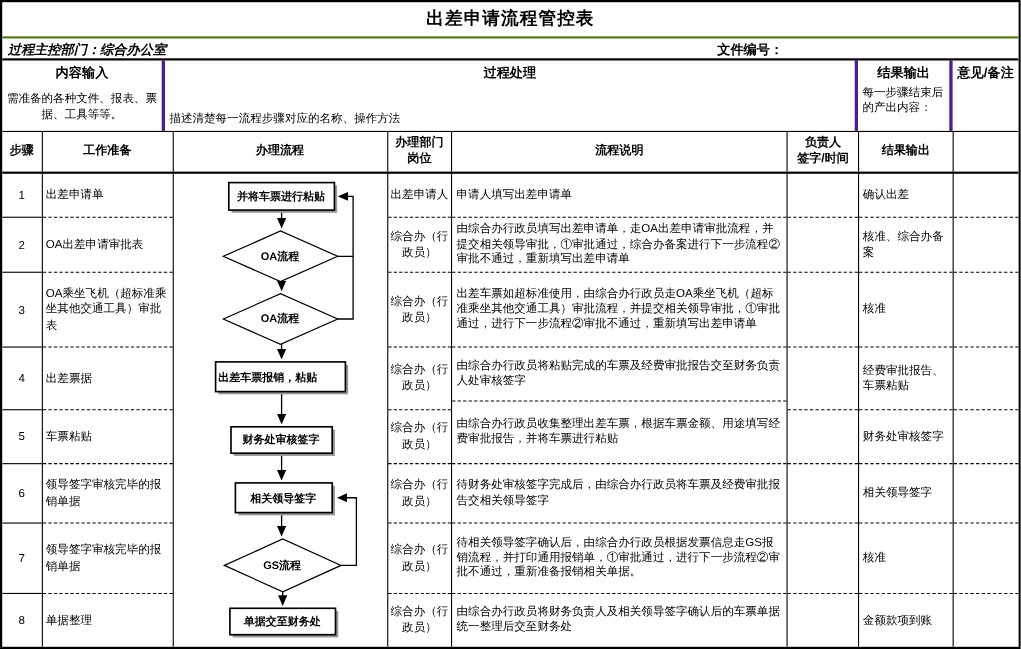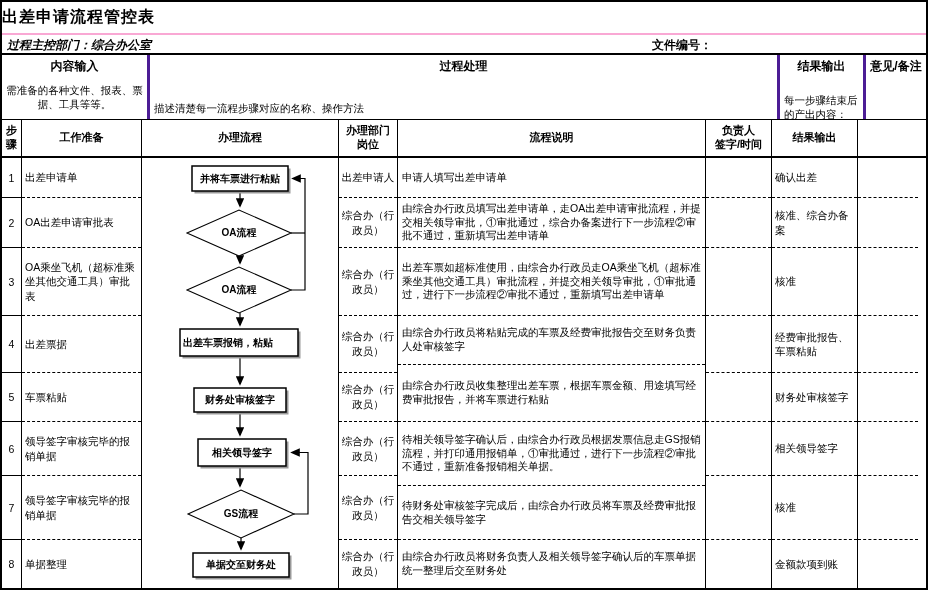--- a/index.html
+++ b/index.html
@@ -1,50 +1,50 @@
 <!DOCTYPE html>
 <html><head>
 <meta charset="utf-8">
 <style>
   * { margin:0; padding:0; box-sizing:border-box; }
   html,body { background:#fff; }
   body { font-family:"Liberation Sans", sans-serif; color:#000; }
   .sheet { position:relative; width:928px; height:590px; border:2px solid #000; background:#fff; overflow:hidden; }
 
   
-  .title-row { height:33px; border-bottom:2px solid #f9a8d4; display:flex; align-items:center; justify-content:flex-start; }
+  .title-row { height:33px; border-bottom:2px solid #4d7c0f; display:flex; align-items:center; justify-content:center; }
   .title-row .t { font-size:16px; font-weight:bold; letter-spacing:1px; }
   .info-row { position:relative; height:20px; border-bottom:2px solid #000; font-size:12px; font-weight:bold; }
   .info-row .dept { position:absolute; left:5px; top:2px;font-style:italic; }
   .info-row .docno { position:absolute; left:650px; top:2px; }
 
   
   .section-row { display:flex; height:65px; border-bottom:1px solid #000; }
   .sec { border-right:3px solid #4c1d95; display:flex; flex-direction:column; }
   .sec:last-child { border-right:none; }
   .sec-input { width:148px; }
   .sec-process { width:630px; }
   .sec-output { width:86px; }
   .sec-remark { width:60px; }
   .sec-title { font-size:12px; font-weight:bold; text-align:center; padding-top:3px; }
   .sec-desc { font-size:10.5px; line-height:1.35; padding:2px 4px; }
   .sec-input .sec-desc { text-align:center; margin-top:6px; }
   .sec-process .sec-desc { margin-top:auto; padding-bottom:4px; }
-  .sec-output .sec-desc { margin-top:16px; }
+  .sec-output .sec-desc { margin-top:0; }
 
   
   .colhead-row { display:flex; height:38px; border-bottom:2px solid #000; }
   .ch { border-right:1px solid #000; display:flex; align-items:center; justify-content:center; font-size:11px; font-weight:bold; text-align:center; white-space:pre-line; line-height:1.25; }
   .ch:last-child { border-right:none; }
 
   
   .body { display:flex; height:430px; }
   .col { border-right:1px solid #000; display:flex; flex-direction:column; }
   .col:last-child { border-right:none; }
-  .w-step{width:20px} .w-prep{width:120px} .w-flow{width:197px} .w-dept{width:59px}
+  .w-step{width:37px} .w-prep{width:120px} .w-flow{width:197px} .w-dept{width:59px}
   .w-desc{width:308px} .w-sign{width:66px} .w-output{width:86px} .w-remark{width:60px}
 
   .cell { border-bottom:1px dashed #000; overflow:hidden; display:flex; }
   .col .cell:last-child { border-bottom:none; }
   .w-step .cell { border-bottom-style:solid; align-items:center; justify-content:center; font-size:10.5px; }
   .rh0{height:40px}.rh1{height:50px}.rh2{height:68px}.rh3{height:57px}
   .rh4{height:49px}.rh5{height:54px}.rh6{height:64px}.rh7{height:48px}
 
   .cell-prep { align-items:center; font-size:10.5px; line-height:1.35; padding:2px 3px; }
   .cell-dept { align-items:center; justify-content:center; text-align:center; font-size:10.5px; line-height:1.4; padding:1px; }
@@ -184,22 +184,22 @@
       <div class="cell cell-dept rh6">综合办（行政员）</div>
       <div class="cell cell-dept rh7">综合办（行政员）</div>
     </div>
 
     <div class="col w-desc">
       <div class="cell cell-desc rh0">申请人填写出差申请单</div>
       <div class="cell cell-desc rh1">由综合办行政员填写出差申请单，走OA出差申请审批流程，并提交相关领导审批，①审批通过，综合办备案进行下一步流程②审批不通过，重新填写出差申请单</div>
       <div class="cell cell-desc rh2">出差车票如超标准使用，由综合办行政员走OA乘坐飞机（超标准乘坐其他交通工具）审批流程，并提交相关领导审批，①审批通过，进行下一步流程②审批不通过，重新填写出差申请单</div>
       <div class="cell cell-desc rh4">由综合办行政员将粘贴完成的车票及经费审批报告交至财务负责人处审核签字</div>
       <div class="cell cell-desc rh3">由综合办行政员收集整理出差车票，根据车票金额、用途填写经费审批报告，并将车票进行粘贴</div>
+      <div class="cell cell-desc rh5">待财务处审核签字完成后，由综合办行政员将车票及经费审批报告交相关领导签字</div>
       <div class="cell cell-desc rh6">待相关领导签字确认后，由综合办行政员根据发票信息走GS报销流程，并打印通用报销单，①审批通过，进行下一步流程②审批不通过，重新准备报销相关单据。</div>
-      <div class="cell cell-desc rh5">待财务处审核签字完成后，由综合办行政员将车票及经费审批报告交相关领导签字</div>
       <div class="cell cell-desc rh7">由综合办行政员将财务负责人及相关领导签字确认后的车票单据统一整理后交至财务处</div>
     </div>
 
     <div class="col w-sign">
       <div class="cell rh0"></div>
       <div class="cell rh1"></div>
       <div class="cell rh2"></div>
       <div class="cell rh3"></div>
       <div class="cell rh4"></div>
       <div class="cell rh5"></div>

